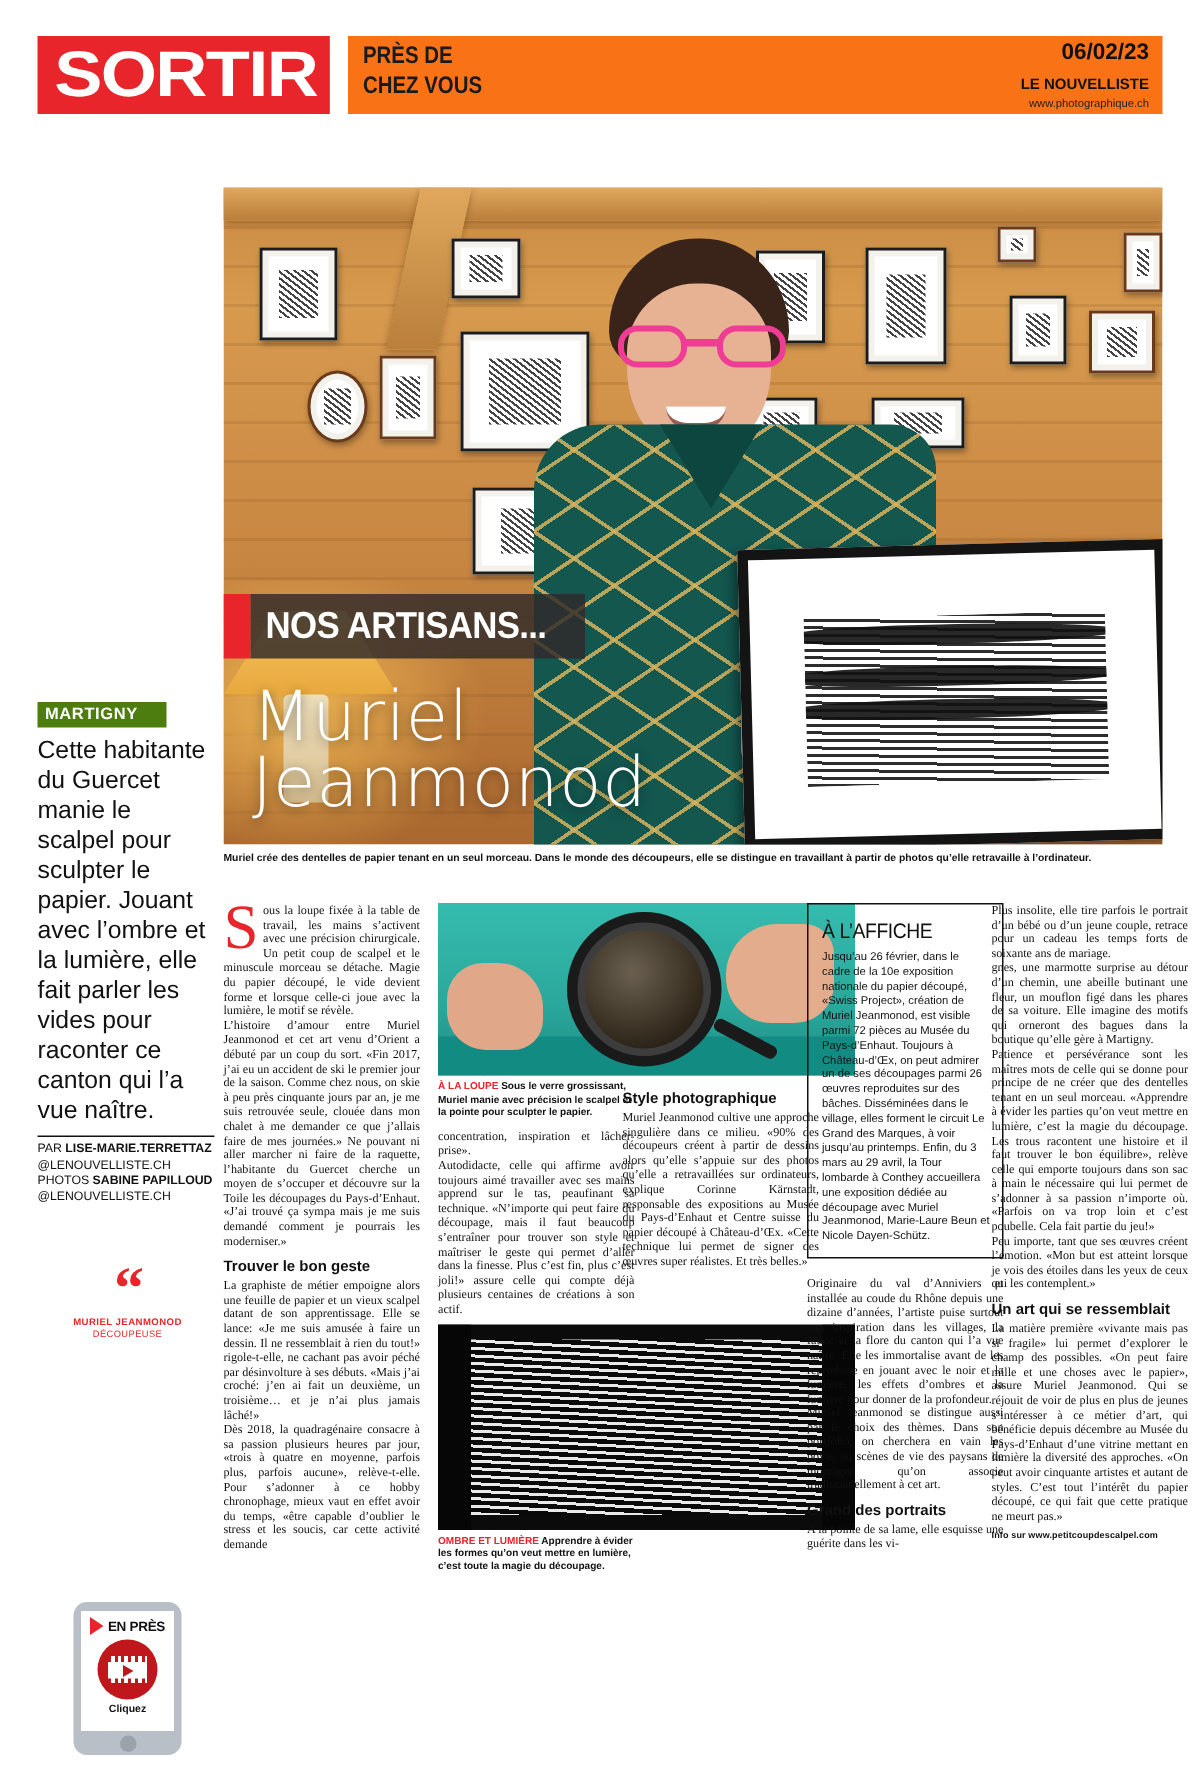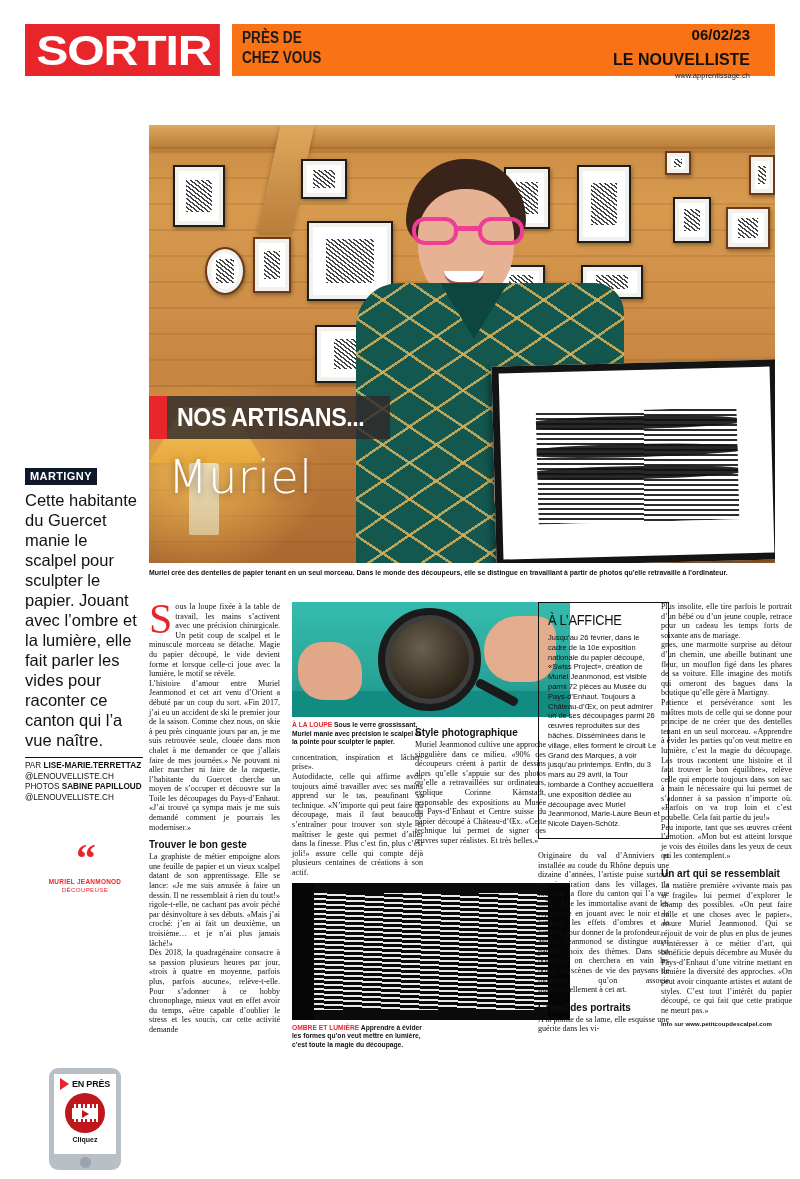--- a/index.html
+++ b/index.html
@@ -30,32 +30,32 @@
   .mast-grey {
     flex:1; background:#f97316; position:relative; margin-left:33px;
   }
   .pres-de {
     position:absolute; left:10px; top:4px;
     font-weight:900; font-size:16px; line-height:20px;
     color:#1a1a1a; letter-spacing:0px;
     transform:scaleX(0.85); transform-origin:left top;
   }
   .mast-right {
-    position:absolute; right:25px; top:2px; text-align:right;
+    position:absolute; right:9px; top:2px; text-align:right;
   }
   .mast-date { font-weight:900; font-size:15px; color:#111; letter-spacing:0px; }
-  .mast-brand { font-weight:900; font-size:16px; color:#111; margin-top:8px; }
+  .mast-brand { font-weight:900; font-size:10px; color:#111; margin-top:8px; }
   .mast-url { font-size:7.5px; color:#222; margin-top:2px; }
 
   
   .left-col { position:absolute; left:25px; top:466px; width:118px; }
   .kicker-martigny {
-    display:inline-block; background:#0f172a; color:#fff;
+    display:inline-block; background:#4d7c0f; color:#fff;
     font-weight:900; font-size:11px; letter-spacing:.4px;
-    padding:2px 5px 3px 5px;
+    padding:2px 19px 3px 5px;
   }
   .lede {
     font-size:16.5px; line-height:20px; color:#111;
     margin-top:5px; font-weight:400;
     font-family:"Liberation Sans", sans-serif;
   }
   .byline-rule { border-top:1.5px solid #111; margin-top:7px; padding-top:3px; }
   .byline { font-size:8.2px; line-height:10.5px; color:#111; font-weight:400; }
   .byline b { font-weight:900; }
 
@@ -277,21 +277,21 @@
   <div class="masthead">
     <div class="logo-sortir">SORTIR</div>
     <div class="mast-grey">
       <div class="pres-de">
         <div>PRÈS DE</div>
         <div>CHEZ VOUS</div>
       </div>
       <div class="mast-right">
         <div class="mast-date">06/02/23</div>
         <div class="mast-brand">LE NOUVELLISTE</div>
-        <div class="mast-url">www.apprentissage.ch</div>
+        <div class="mast-url">www.photographique.ch</div>
       </div>
     </div>
   </div>
 
   <div class="left-col">
     <div class="kicker-martigny">MARTIGNY</div>
     <div class="lede">Cette habitante du Guercet manie le scalpel pour sculpter le papier. Jouant avec l’ombre et la lumière, elle fait parler les vides pour raconter ce canton qui l’a vue naître.</div>
     <div class="byline-rule">
       <div class="byline">
         <span>PAR</span>
@@ -438,20 +438,21 @@
     <div class="band-nos" style="left:0;top:275px;">
       <div class="band-red"></div>
       <div class="band-dark">
         <span>NOS ARTISANS...</span>
       </div>
     </div>
   </div>
 
   <div class="hero-name">
     <div>Muriel</div>
+    <div>Jeanmonod</div>
   </div>
 
   <div class="hero-caption">Muriel crée des dentelles de papier tenant en un seul morceau. Dans le monde des découpeurs, elle se distingue en travaillant à partir de photos qu’elle retravaille à l’ordinateur.</div>
 
   <div class="cols">
 
     <div class="col c1">
       <div class="bodytext">
         <p class="dropcap-p">Sous la loupe fixée à la table de travail, les mains s’activent avec une précision chirurgicale. Un petit coup de scalpel et le minuscule morceau se détache. Magie du papier découpé, le vide devient forme et lorsque celle-ci joue avec la lumière, le motif se révèle.</p>
         <p>L’histoire d’amour entre Muriel Jeanmonod et cet art venu d’Orient a débuté par un coup du sort. «Fin 2017, j’ai eu un accident de ski le premier jour de la saison. Comme chez nous, on skie à peu près cinquante jours par an, je me suis retrouvée seule, clouée dans mon chalet à me demander ce que j’allais faire de mes journées.» Ne pouvant ni aller marcher ni faire de la raquette, l’habitante du Guercet cherche un moyen de s’occuper et découvre sur la Toile les découpages du Pays-d’Enhaut. «J’ai trouvé ça sympa mais je me suis demandé comment je pourrais les moderniser.»</p>

